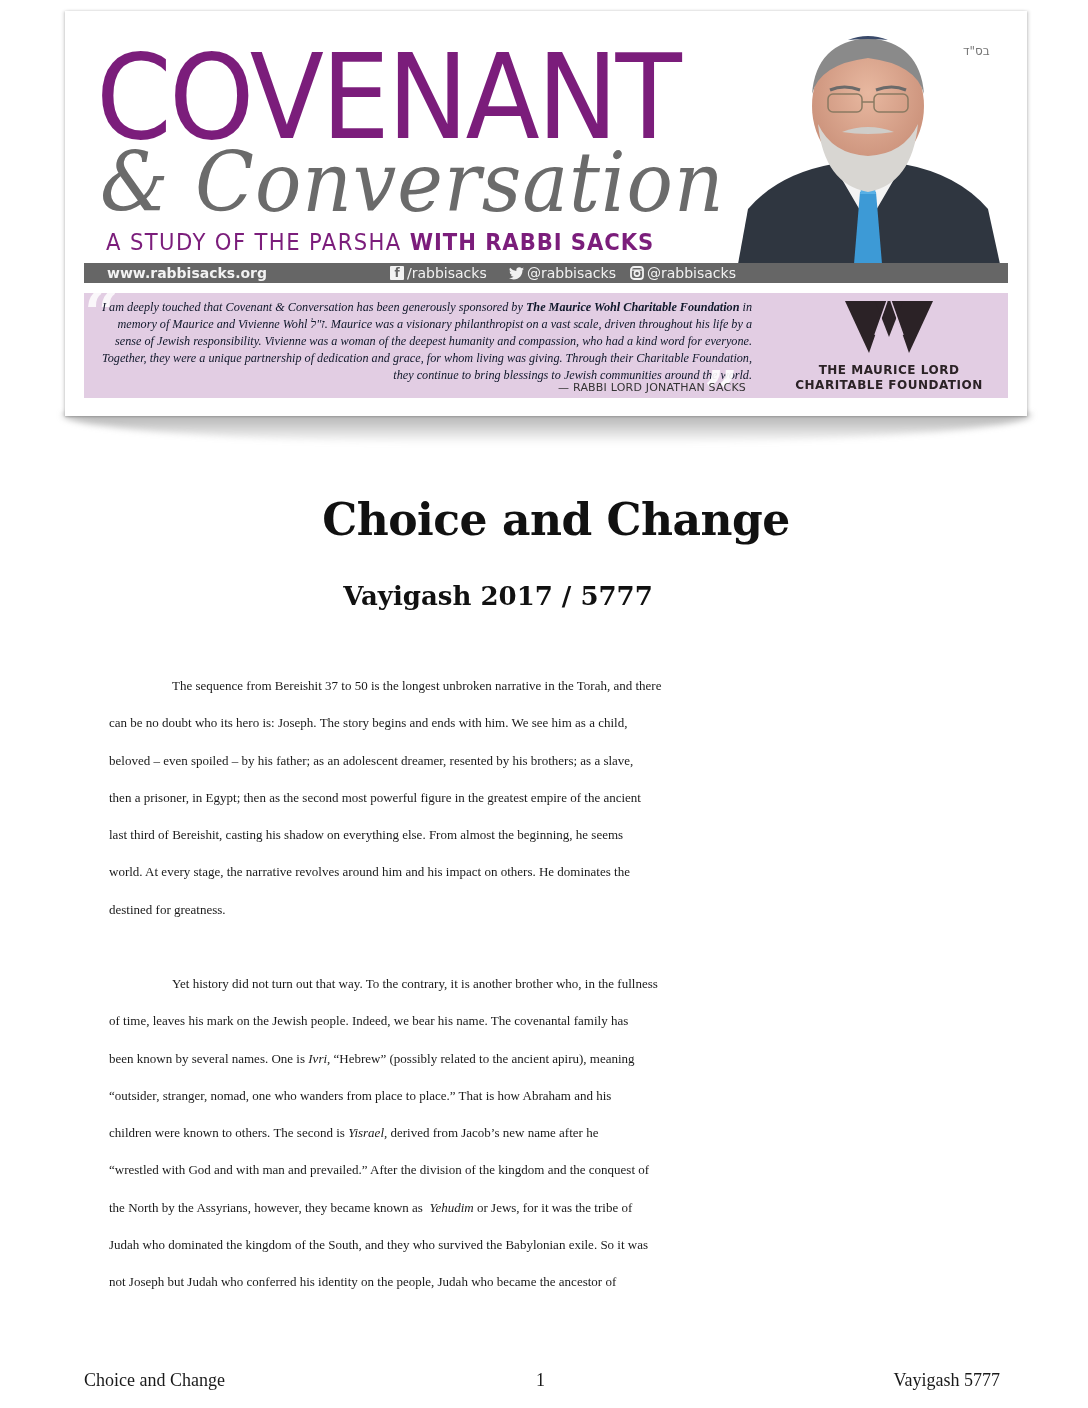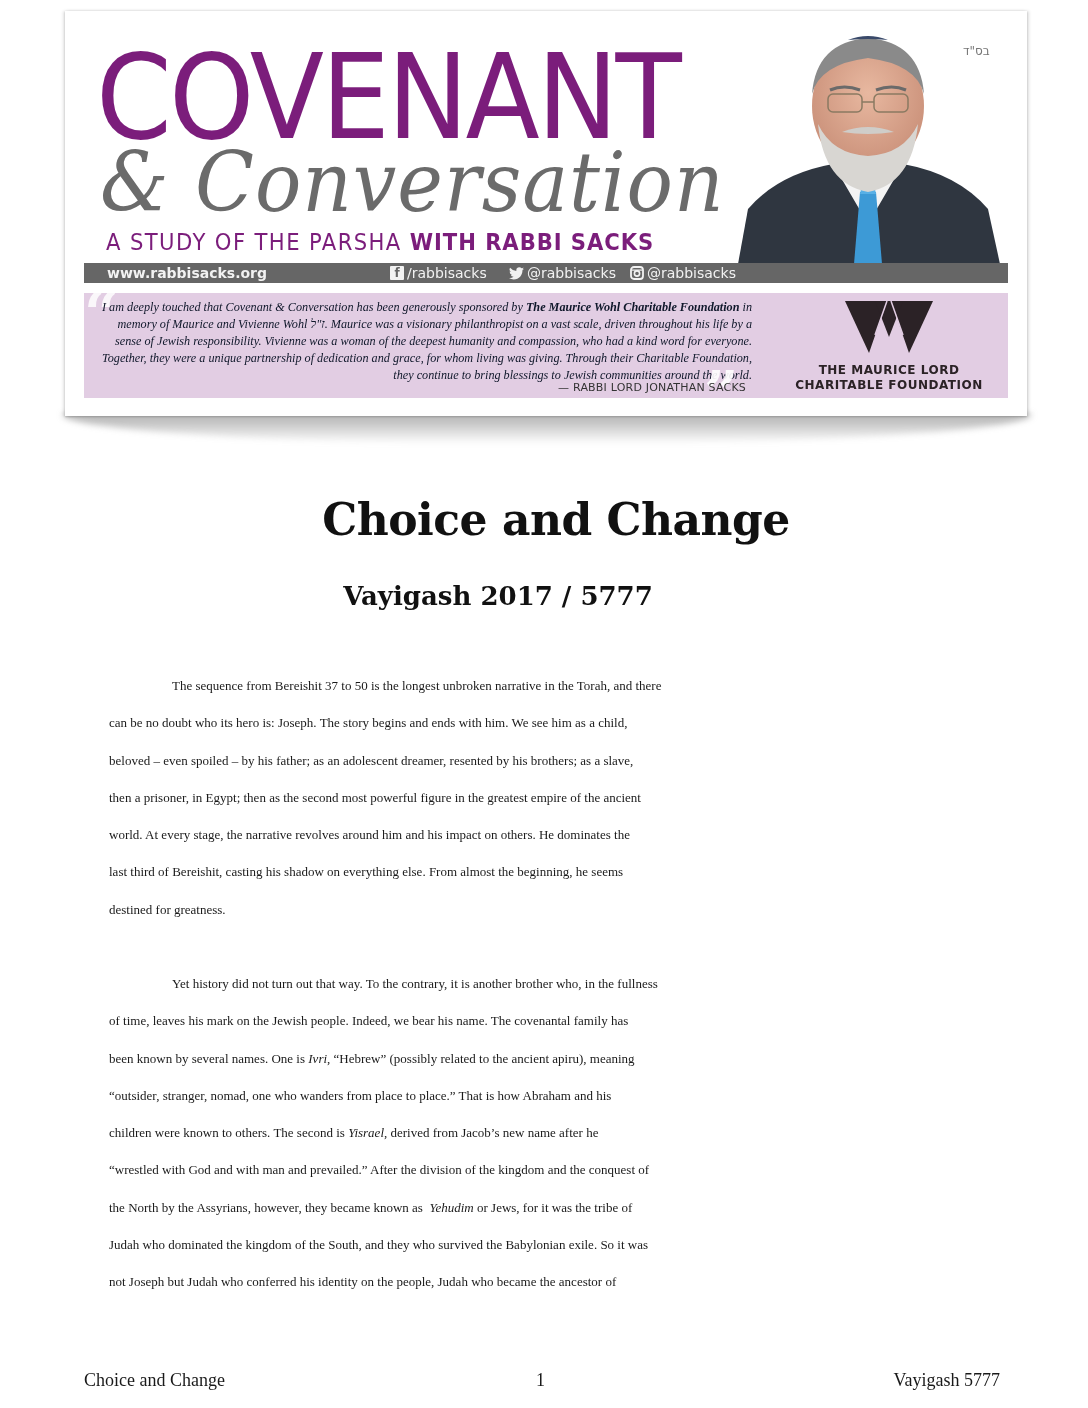--- a/index.html
+++ b/index.html
@@ -200,22 +200,22 @@
 </div>
 
 <h1 class="article-title" style="margin:0">Choice and Change</h1>
 <h2 class="article-subtitle" style="margin:0">Vayigash 2017 / 5777</h2>
 
 <div class="body-text para1">
   <span class="line first">The sequence from Bereishit 37 to 50 is the longest unbroken narrative in the Torah, and there</span>
   <span class="line">can be no doubt who its hero is: Joseph. The story begins and ends with him. We see him as a child,</span>
   <span class="line">beloved – even spoiled – by his father; as an adolescent dreamer, resented by his brothers; as a slave,</span>
   <span class="line">then a prisoner, in Egypt; then as the second most powerful figure in the greatest empire of the ancient</span>
+  <span class="line">last third of Bereishit, casting his shadow on everything else. From almost the beginning, he seems</span>
   <span class="line">world. At every stage, the narrative revolves around him and his impact on others. He dominates the</span>
-  <span class="line">last third of Bereishit, casting his shadow on everything else. From almost the beginning, he seems</span>
   <span class="line">destined for greatness.</span>
 </div>
 
 <div class="body-text para2">
   <span class="line first">Yet history did not turn out that way. To the contrary, it is another brother who, in the fullness</span>
   <span class="line">of time, leaves his mark on the Jewish people. Indeed, we bear his name. The covenantal family has</span>
   <span class="line"><span>been known by several names. One is </span><em>Ivri</em><span>, “Hebrew” (possibly related to the ancient apiru), meaning</span></span>
   <span class="line">“outsider, stranger, nomad, one who wanders from place to place.” That is how Abraham and his</span>
   <span class="line"><span>children were known to others. The second is </span><em>Yisrael</em><span>, derived from Jacob’s new name after he</span></span>
   <span class="line">“wrestled with God and with man and prevailed.” After the division of the kingdom and the conquest of</span>

